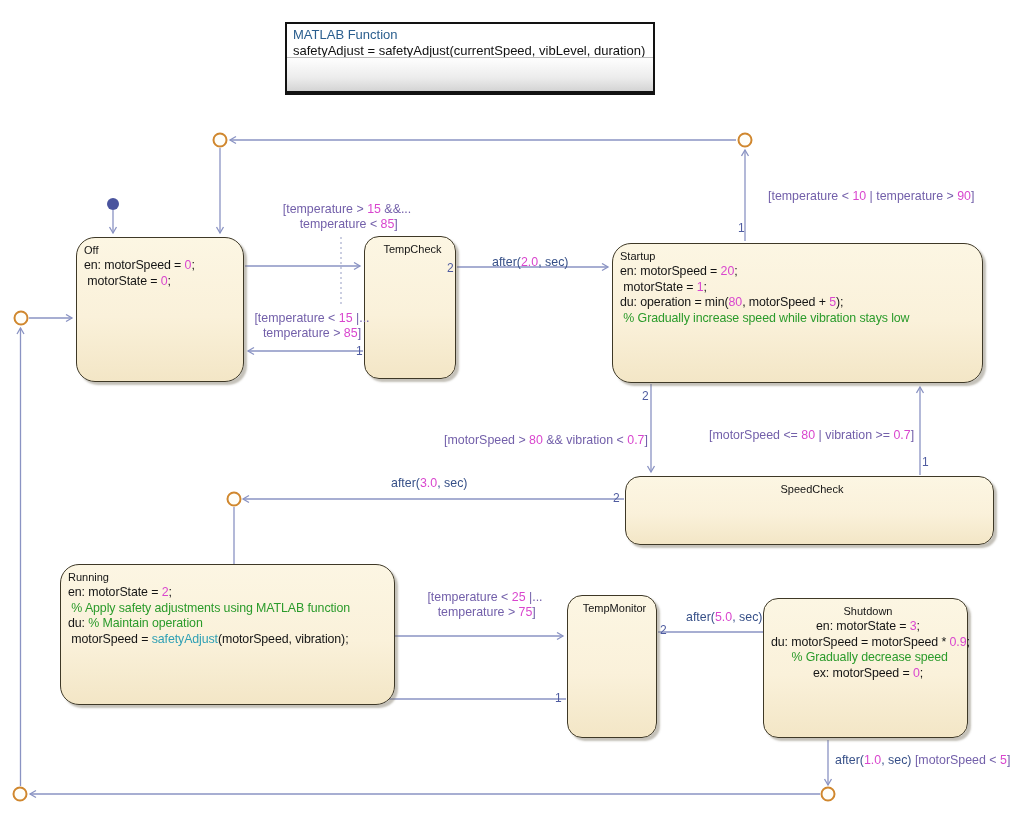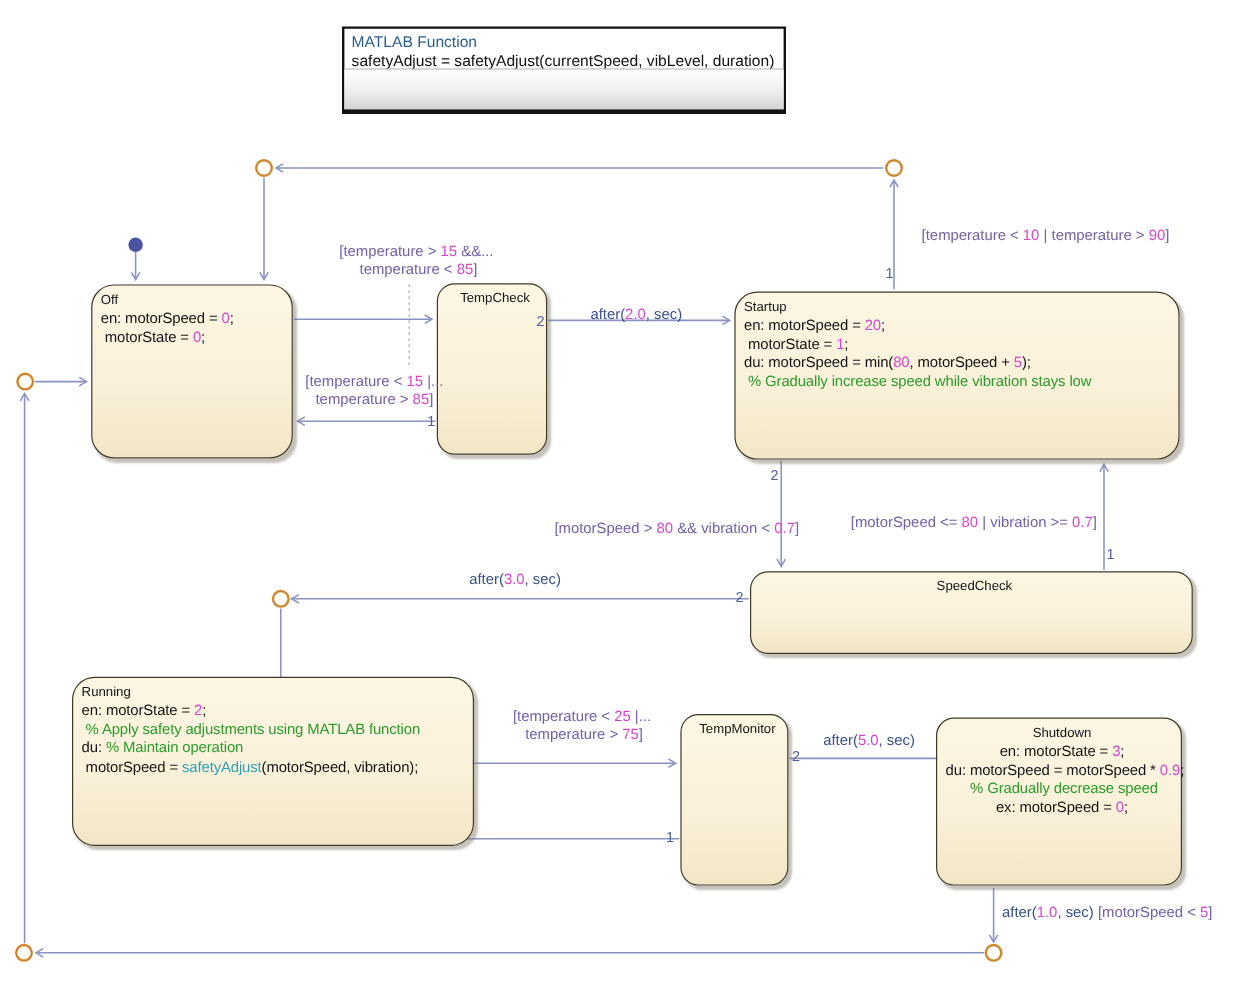--- a/index.html
+++ b/index.html
@@ -114,21 +114,21 @@
 
   <div class="state r14" style="left:364px;top:236px;width:92px;height:143px">
     <div class="state-title">TempCheck</div>
   </div>
 
   <div class="state r18" style="left:612px;top:243px;width:371px;height:140px">
     <div class="state-title">Startup</div>
     <div class="state-body">
         <div class="rline"><span class="c-plain">en: motorSpeed = </span><span class="c-num">20</span><span class="c-plain">;</span></div>
         <div class="rline"><span class="c-plain"> motorState = </span><span class="c-num">1</span><span class="c-plain">;</span></div>
-        <div class="rline"><span class="c-plain">du: motorSpeed = min(</span><span class="c-num">80</span><span class="c-plain">, motorSpeed + </span><span class="c-num">5</span><span class="c-plain">);</span></div>
+        <div class="rline"><span class="c-plain">du: operation = min(</span><span class="c-num">80</span><span class="c-plain">, motorSpeed + </span><span class="c-num">5</span><span class="c-plain">);</span></div>
         <div class="rline"><span class="c-plain"> </span><span class="c-comment">% Gradually increase speed while vibration stays low</span></div>
       </div>
   </div>
 
   <div class="state r14" style="left:625px;top:476px;width:369px;height:69px">
     <div class="state-title">SpeedCheck</div>
   </div>
 
   <div class="state r18" style="left:60px;top:564px;width:335px;height:141px">
     <div class="state-title">Running</div>
@@ -137,21 +137,21 @@
         <div class="rline"><span class="c-plain"> </span><span class="c-comment">% Apply safety adjustments using MATLAB function</span></div>
         <div class="rline"><span class="c-plain">du: </span><span class="c-comment">% Maintain operation</span></div>
         <div class="rline"><span class="c-plain"> motorSpeed = </span><span class="c-fn">safetyAdjust</span><span class="c-plain">(motorSpeed, vibration);</span></div>
       </div>
   </div>
 
   <div class="state r14" style="left:567px;top:595px;width:90px;height:143px">
     <div class="state-title">TempMonitor</div>
   </div>
 
-  <div class="state r14" style="left:780px;top:598px;width:205px;height:140px">
+  <div class="state r14" style="left:763px;top:598px;width:205px;height:140px">
     <div class="state-title">Shutdown</div>
     <div class="state-body">
         <div class="rline"><span class="c-plain">en: motorState = </span><span class="c-num">3</span><span class="c-plain">;</span></div>
         <div class="rline"><span class="c-plain">du: motorSpeed = motorSpeed * </span><span class="c-num">0.9</span><span class="c-plain">;</span></div>
         <div class="rline"><span class="c-plain"> </span><span class="c-comment">% Gradually decrease speed</span></div>
         <div class="rline"><span class="c-plain">ex: motorSpeed = </span><span class="c-num">0</span><span class="c-plain">;</span></div>
       </div>
   </div>
 
   <div class="tlabel tcenter" style="left:247px;top:202px;width:200px">
@@ -161,21 +161,21 @@
   <div class="tlabel tcenter" style="left:246px;top:311px;width:132px">
       <div class="rline"><span class="c-cond">[temperature &lt; </span><span class="c-num">15</span><span class="c-cond"> |...</span></div>
       <div class="rline"><span class="c-cond">temperature &gt; </span><span class="c-num">85</span><span class="c-cond">]</span></div>
     </div>
   <div class="tlabel" style="left:768px;top:189px">
       <div class="rline"><span class="c-cond">[temperature &lt; </span><span class="c-num">10</span><span class="c-cond"> | temperature &gt; </span><span class="c-num">90</span><span class="c-cond">]</span></div>
     </div>
   <div class="tlabel" style="left:492px;top:255px">
       <div class="rline"><span class="c-kw">after(</span><span class="c-num">2.0</span><span class="c-kw">, sec)</span></div>
     </div>
-  <div class="tlabel" style="left:462px;top:433px">
+  <div class="tlabel" style="left:444px;top:433px">
       <div class="rline"><span class="c-cond">[motorSpeed &gt; </span><span class="c-num">80</span><span class="c-cond"> &amp;&amp; vibration &lt; </span><span class="c-num">0.7</span><span class="c-cond">]</span></div>
     </div>
   <div class="tlabel" style="left:709px;top:428px">
       <div class="rline"><span class="c-cond">[motorSpeed &lt;= </span><span class="c-num">80</span><span class="c-cond"> | vibration &gt;= </span><span class="c-num">0.7</span><span class="c-cond">]</span></div>
     </div>
   <div class="tlabel" style="left:391px;top:476px">
       <div class="rline"><span class="c-kw">after(</span><span class="c-num">3.0</span><span class="c-kw">, sec)</span></div>
     </div>
   <div class="tlabel tcenter" style="left:405px;top:590px;width:160px">
       <div class="rline"><span class="c-cond">[temperature &lt; </span><span class="c-num">25</span><span class="c-cond"> |...</span></div>

